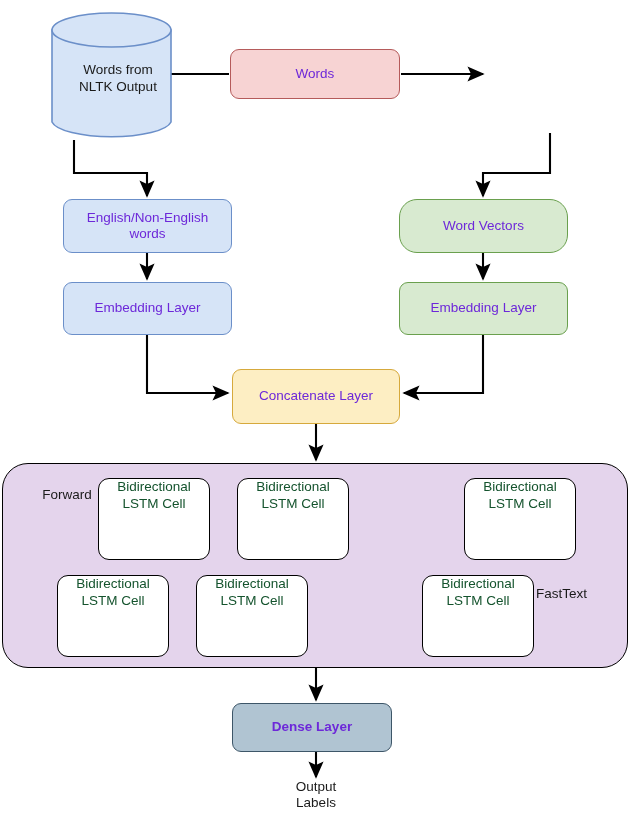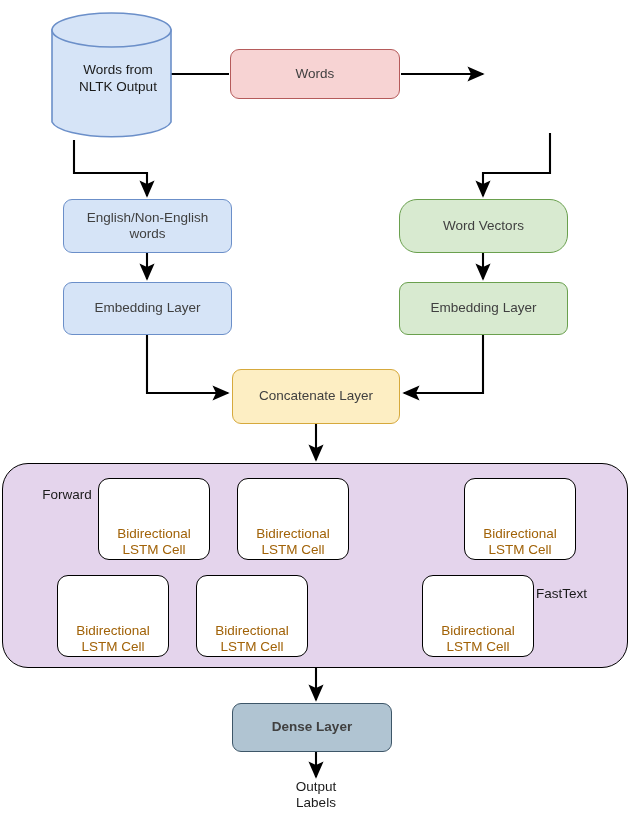--- a/index.html
+++ b/index.html
@@ -27,21 +27,21 @@
   }
   .node {
     position: absolute;
     box-sizing: border-box;
     display: flex;
     align-items: center;
     justify-content: center;
     text-align: center;
     font-size: 13.5px;
     line-height: 1.22;
-    color: #404040;
+    color: #6d28d9;
     border-radius: 9px;
     border-width: 1.4px;
     border-style: solid;
     z-index: 5;
   }
   .lbl {
     position: absolute;
     font-size: 13.5px;
     line-height: 1.22;
     color: #1a1a1a;
@@ -52,26 +52,26 @@
   .lstm-group {
     position: absolute;
     box-sizing: border-box;
     border-radius: 26px;
     z-index: 2;
   }
   .cell {
     position: absolute;
     box-sizing: border-box;
     display: flex;
-    align-items: flex-end;
+    align-items: flex-start;
     justify-content: center;
     text-align: center;
     font-size: 13.5px;
     line-height: 1.24;
-    color: #a16207;
+    color: #14532d;
     background: #ffffff;
     border: 1.8px solid #000000;
     border-radius: 11px;
     z-index: 4;
   }
   .cylinder {
     position: absolute;
     z-index: 5;
   }
   .cyl-text {

